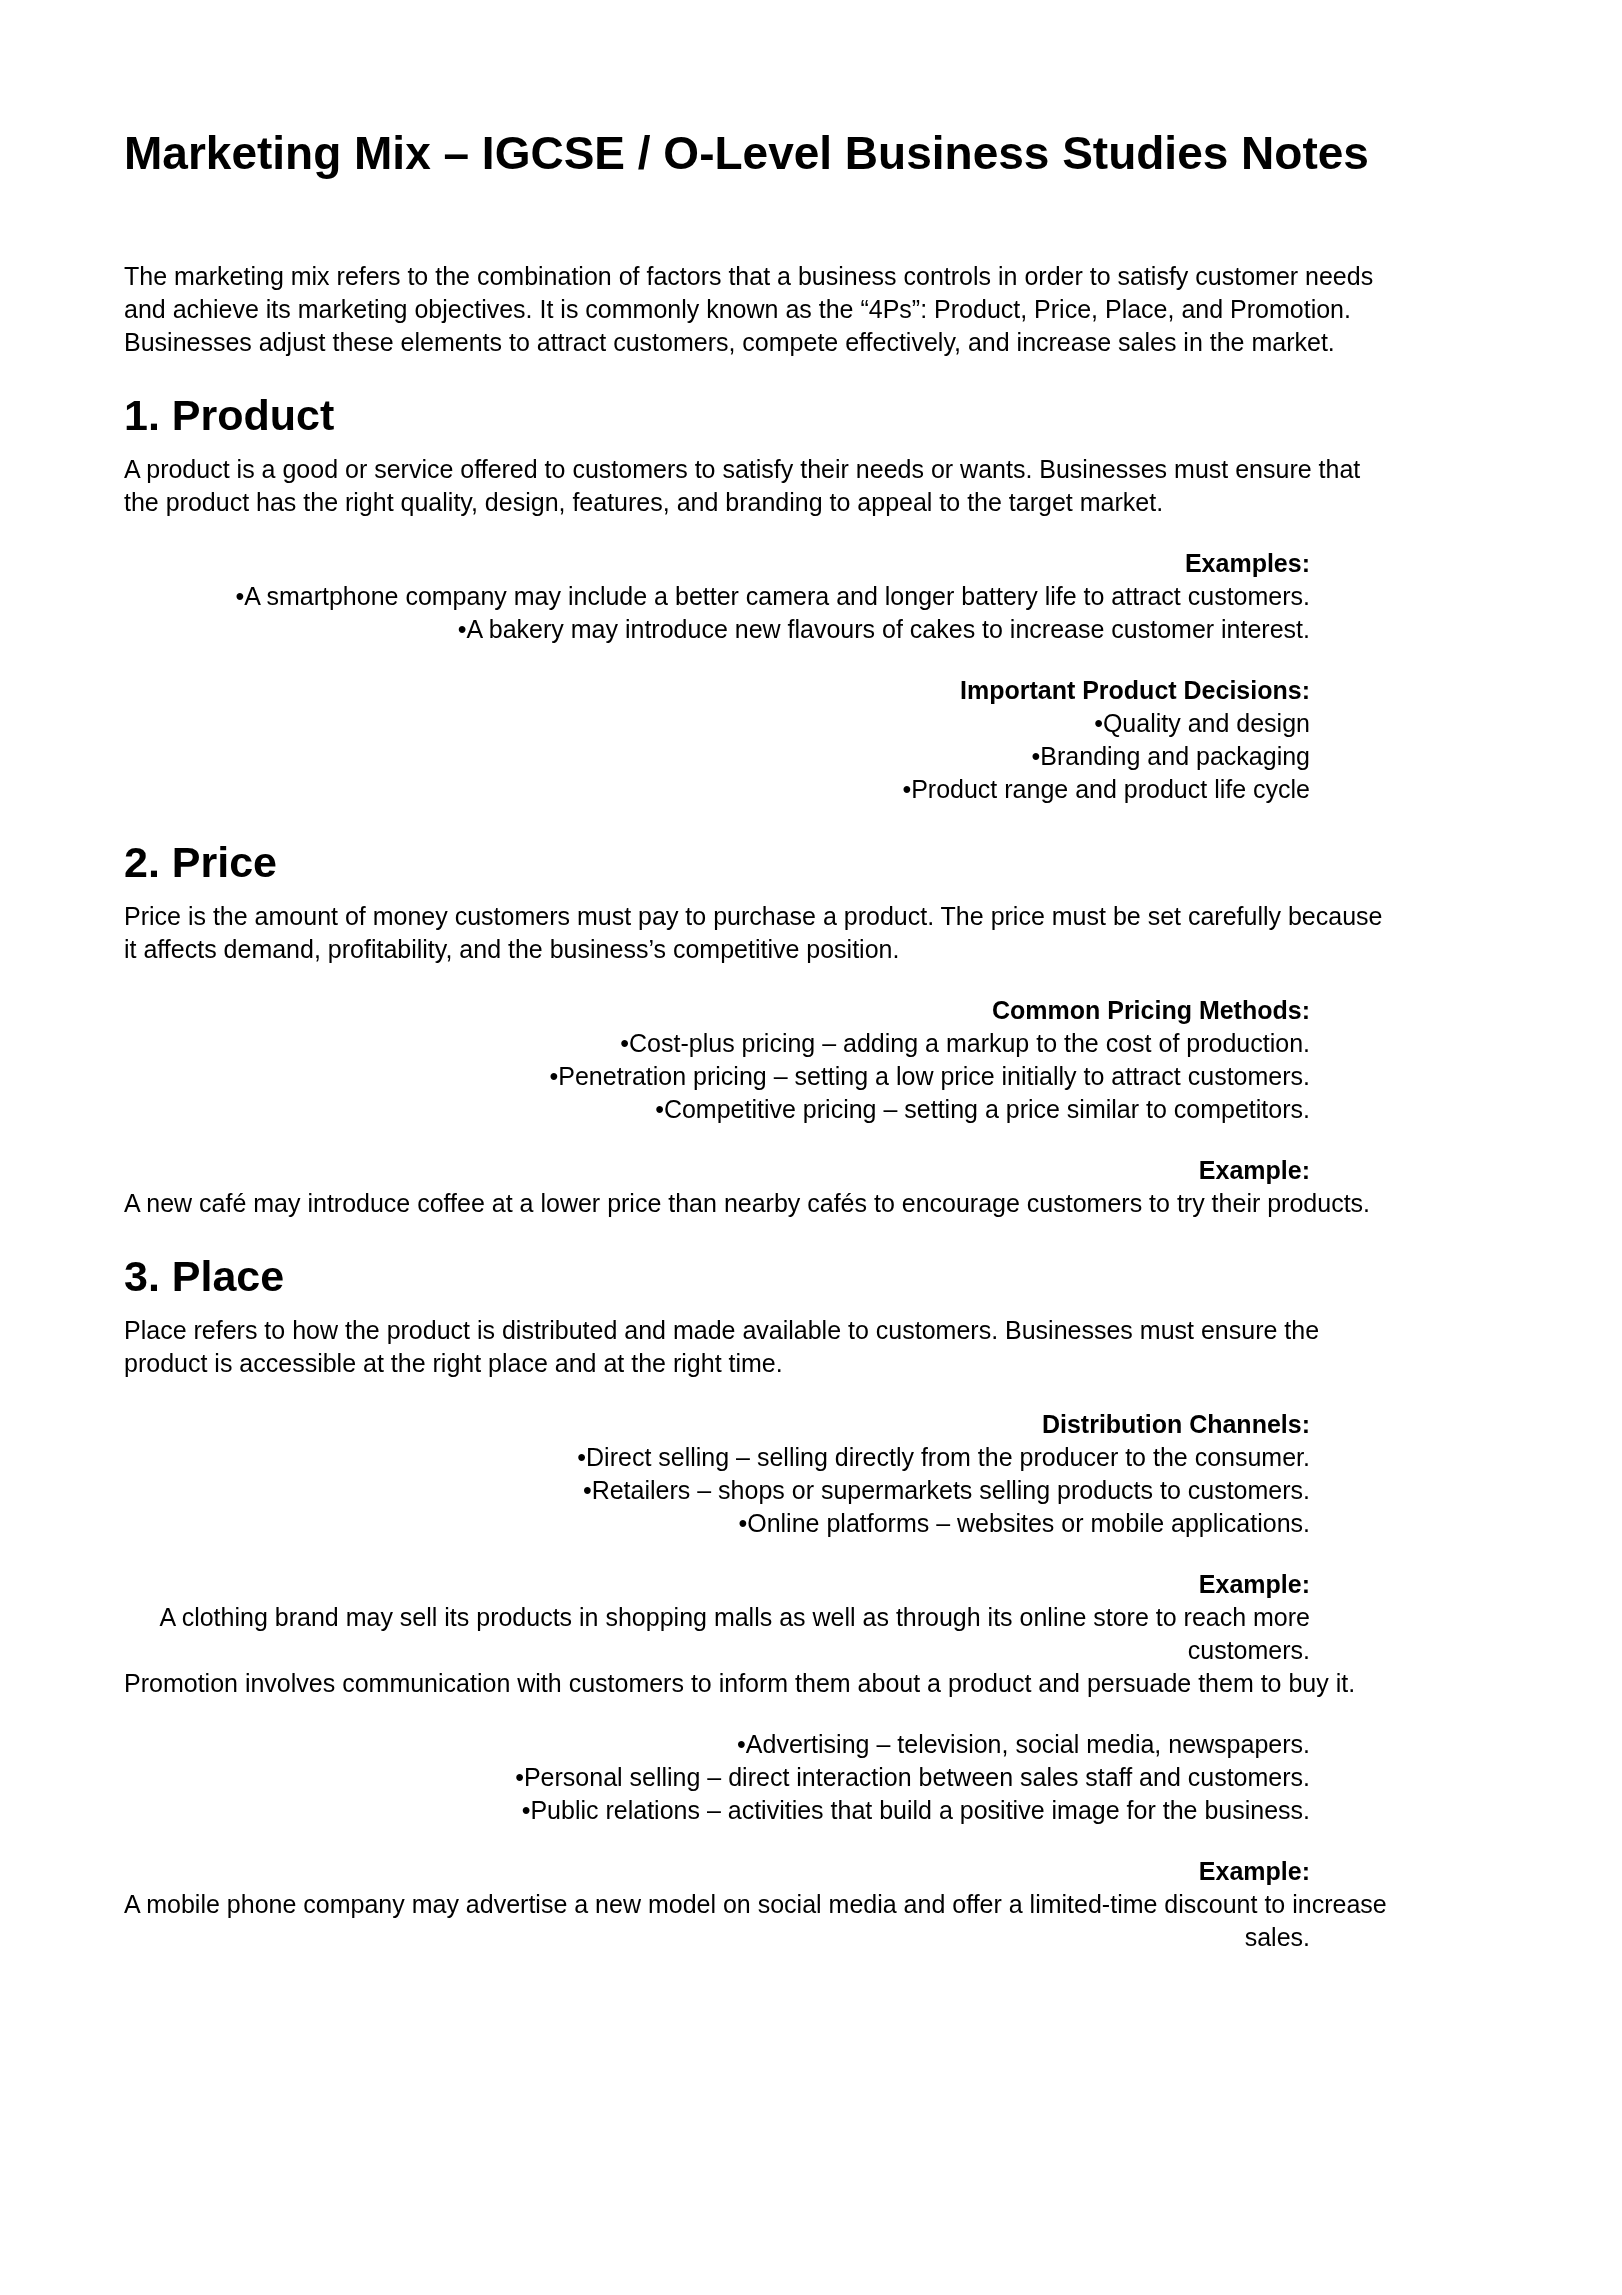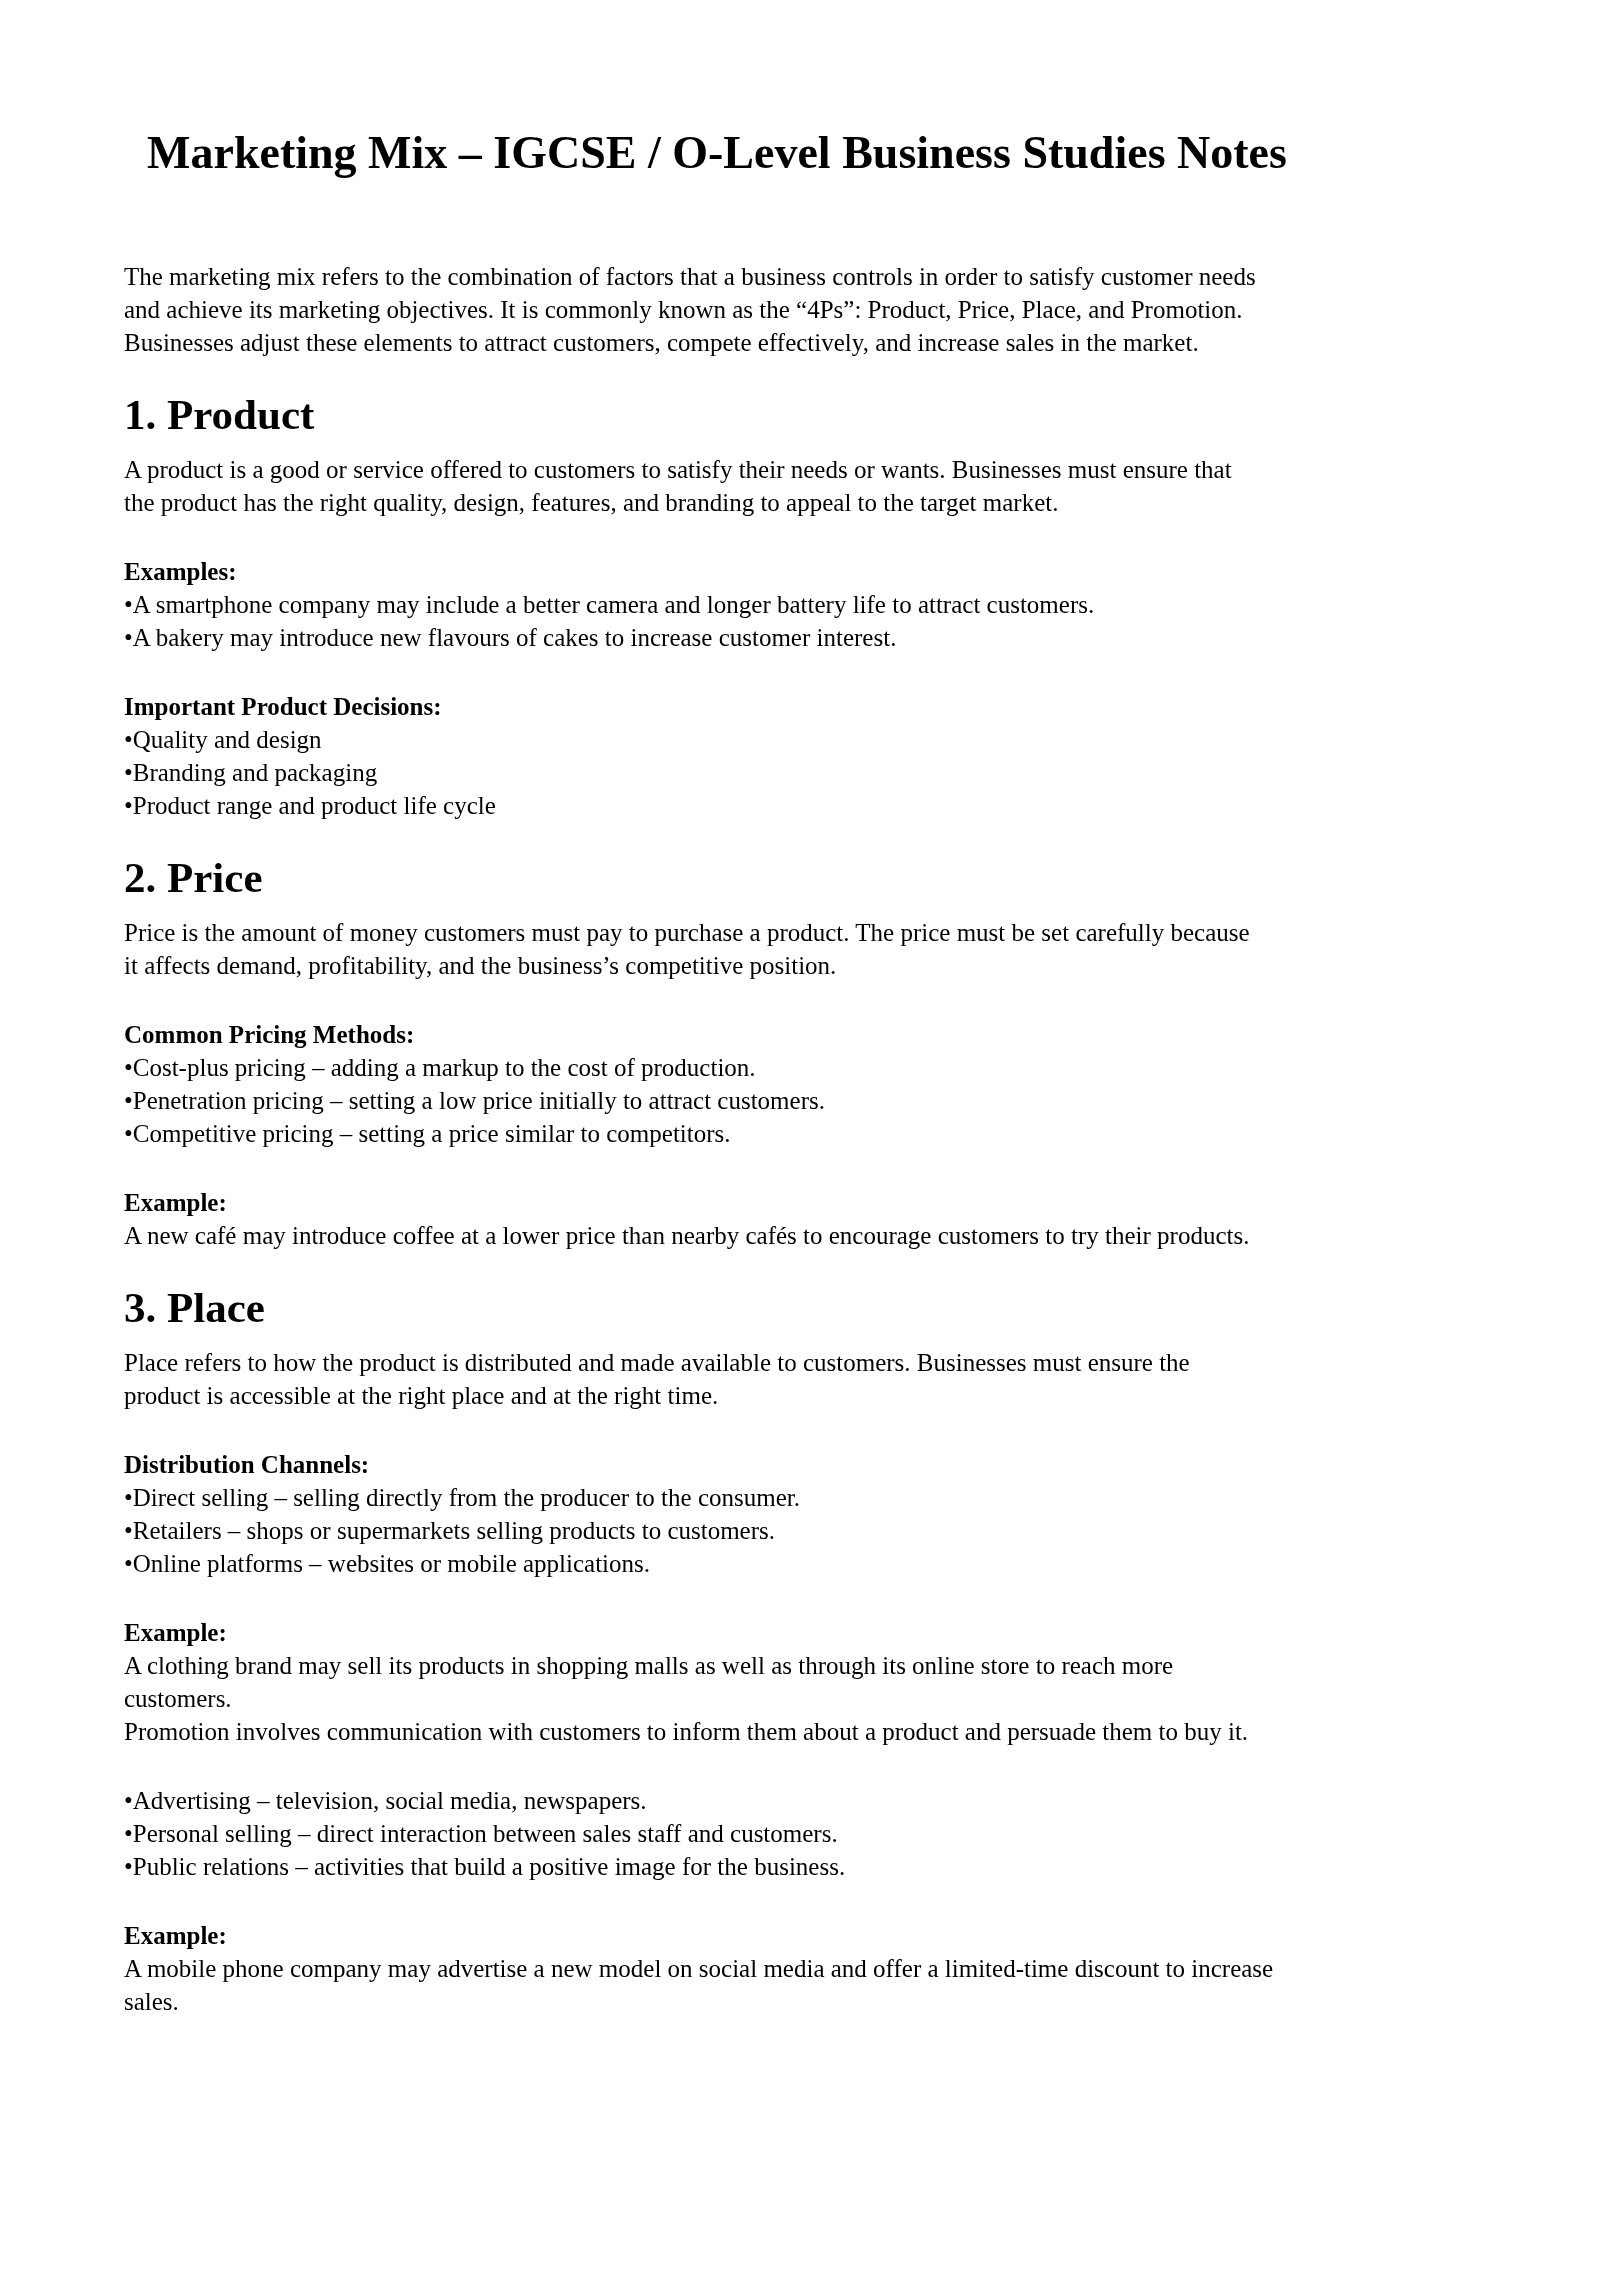--- a/index.html
+++ b/index.html
@@ -13,21 +13,20 @@
     font-family: "Liberation Sans", sans-serif;
     color: #000000;
     position: relative;
   }
   .page {
     box-sizing: border-box;
     width: 1378px;
     height: 2295px;
     padding: 128px 68px 0 124px;
     background: #ffffff;
-    font-family: Liberation Serif, serif;
   }
   h1.doc-title {
     font-size: 46px;
     line-height: 50px;
     font-weight: bold;
     text-align: center;
     white-space: nowrap;
     margin: 0 0 82px 0;
   }
   h2.sec-heading {
@@ -36,21 +35,22 @@
     font-weight: bold;
     margin: 35px 0 17px 0;
   }
   .para {
     font-size: 25px;
     line-height: 33px;
     margin: 0;
     white-space: pre;
   }
   .block {
-    margin-top: 36px;
+    margin-top: 28px;
+    text-align: right;
   }
   .label {
     font-size: 25px;
     line-height: 33px;
     font-weight: bold;
     margin: 0;
   }
   .bullet {
     font-size: 25px;
     line-height: 33px;

